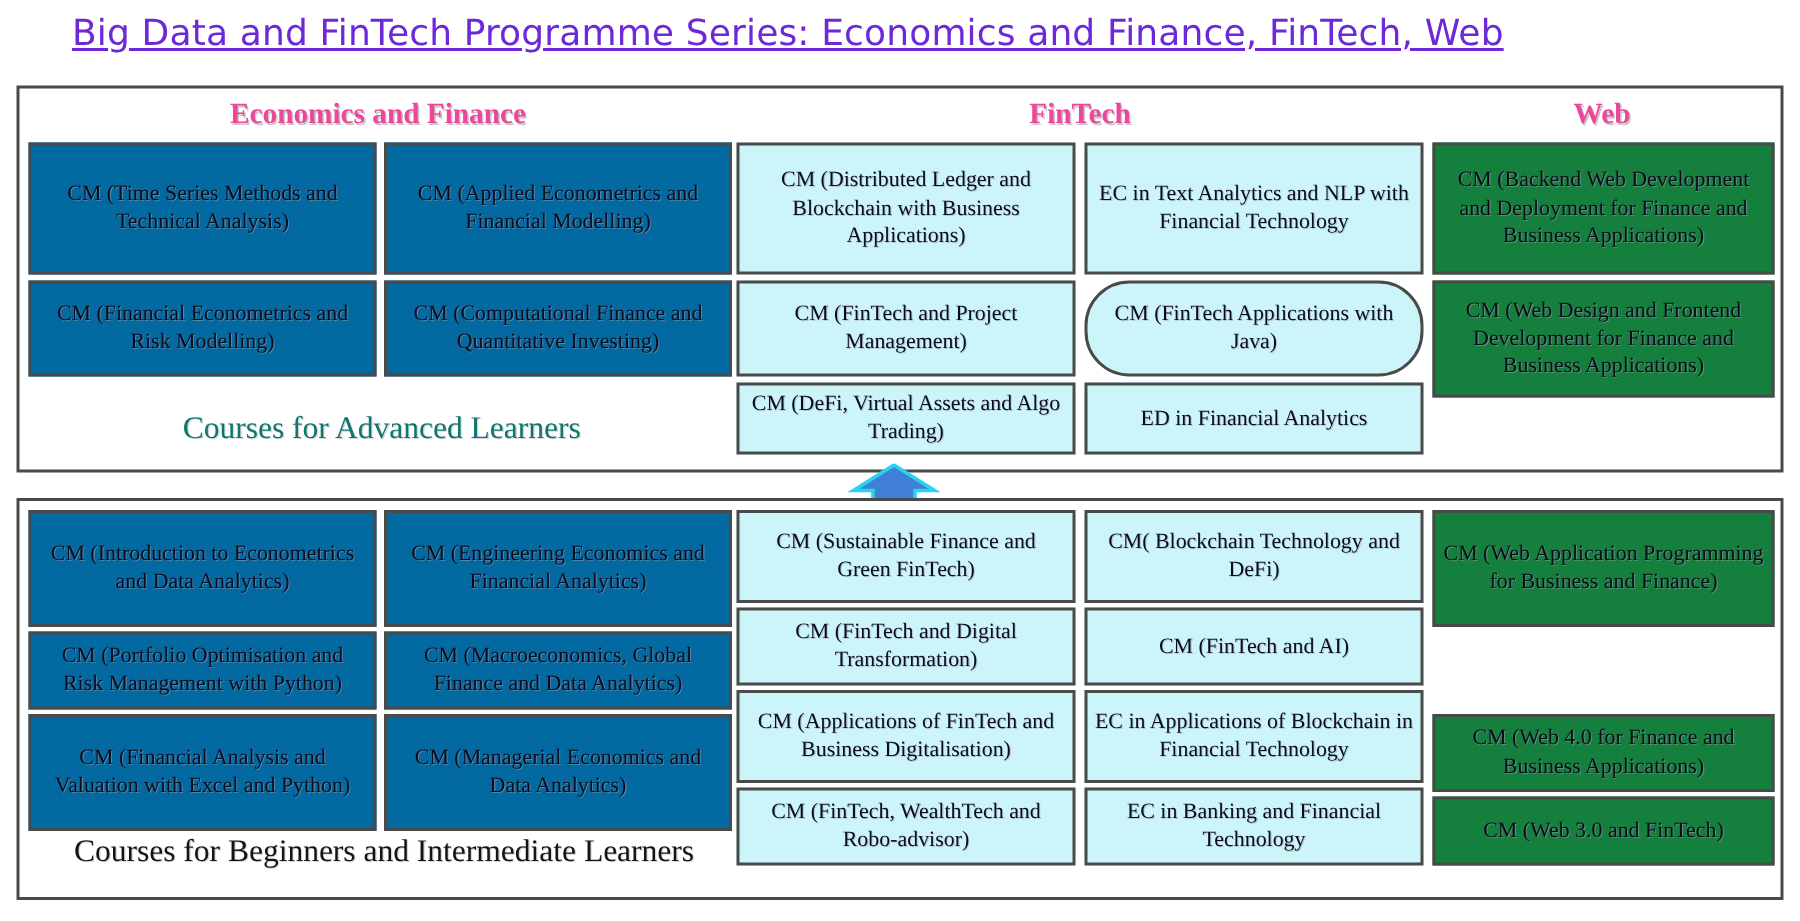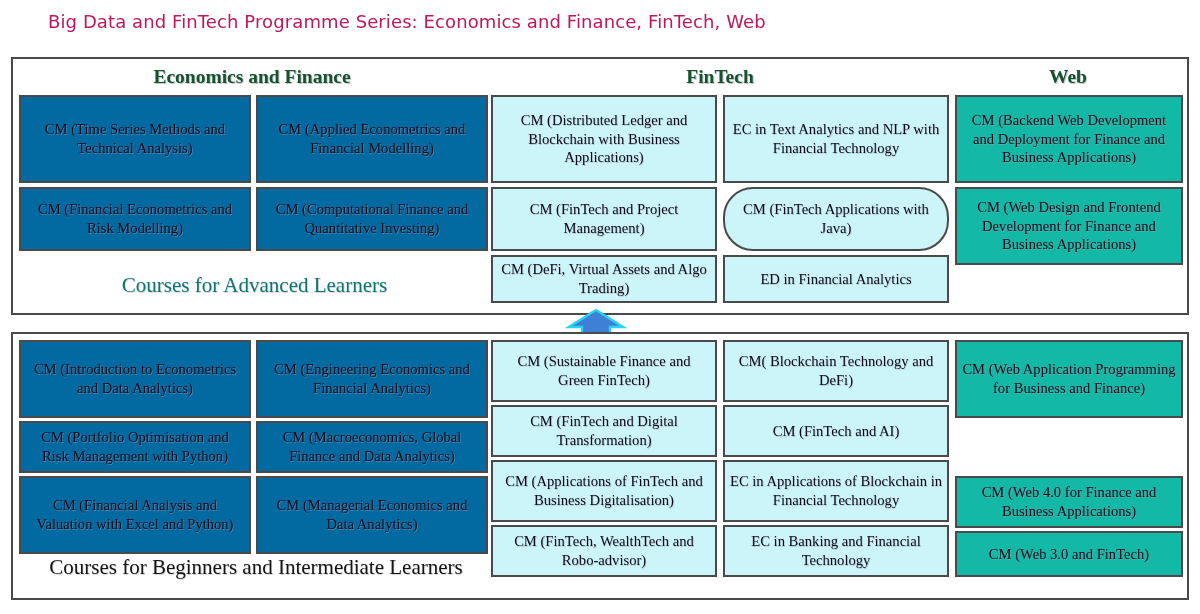--- a/index.html
+++ b/index.html
@@ -17,25 +17,26 @@
 
   
   .page-title {
     position: absolute;
     left: 48px;
     top: 2px;
     width: 1120px;
     height: 40px;
     line-height: 40px;
     font-family: "DejaVu Sans", "Liberation Sans", sans-serif;
-    font-size: 18px;
+    font-size: 24px;
     font-weight: 400;
-    color: #be185d;
+    color: #6d28d9;
     white-space: nowrap;
     letter-spacing: 0.1px;
+    text-decoration: underline;
   }
 
   
   .panel {
     position: absolute;
     background: #ffffff;
     border: 2px solid #4a4a4a;
     box-sizing: border-box;
   }
   #panel-advanced {
@@ -54,21 +55,21 @@
   
   .col-header {
     position: absolute;
     top: 4px;
     height: 28px;
     line-height: 28px;
     text-align: center;
     font-family: "Liberation Serif", "DejaVu Serif", serif;
     font-weight: bold;
     font-size: 19.5px;
-    color: #14532d;
+    color: #ec4899;
     text-shadow: 1px 1px 0 rgba(150,150,160,0.55);
   }
   #hdr-econ  { left: 4px;   width: 470px; }
   #hdr-fin   { left: 476px; width: 462px; }
   #hdr-web   { left: 940px; width: 230px; }
 
   
   .course {
     position: absolute;
     box-sizing: border-box;
@@ -79,21 +80,21 @@
     text-align: center;
     padding: 2px 5px;
     font-family: "Liberation Serif", "DejaVu Serif", serif;
     font-size: 14.6px;
     line-height: 1.28;
     color: #0b0b1e;
     text-shadow: 0.7px 0.7px 0 rgba(160,160,170,0.5);
   }
   .c-green  { background: #0369a1; }
   .c-blue   { background: #cbf5f8; }
-  .c-purple { background: #14b8a6; }
+  .c-purple { background: #15803d; }
 
   
   .caption {
     position: absolute;
     text-align: center;
     font-family: "Liberation Serif", "DejaVu Serif", serif;
     font-size: 21px;
     line-height: 1.1;
     text-shadow: 0.8px 0.8px 0 rgba(165,165,175,0.45);
   }

